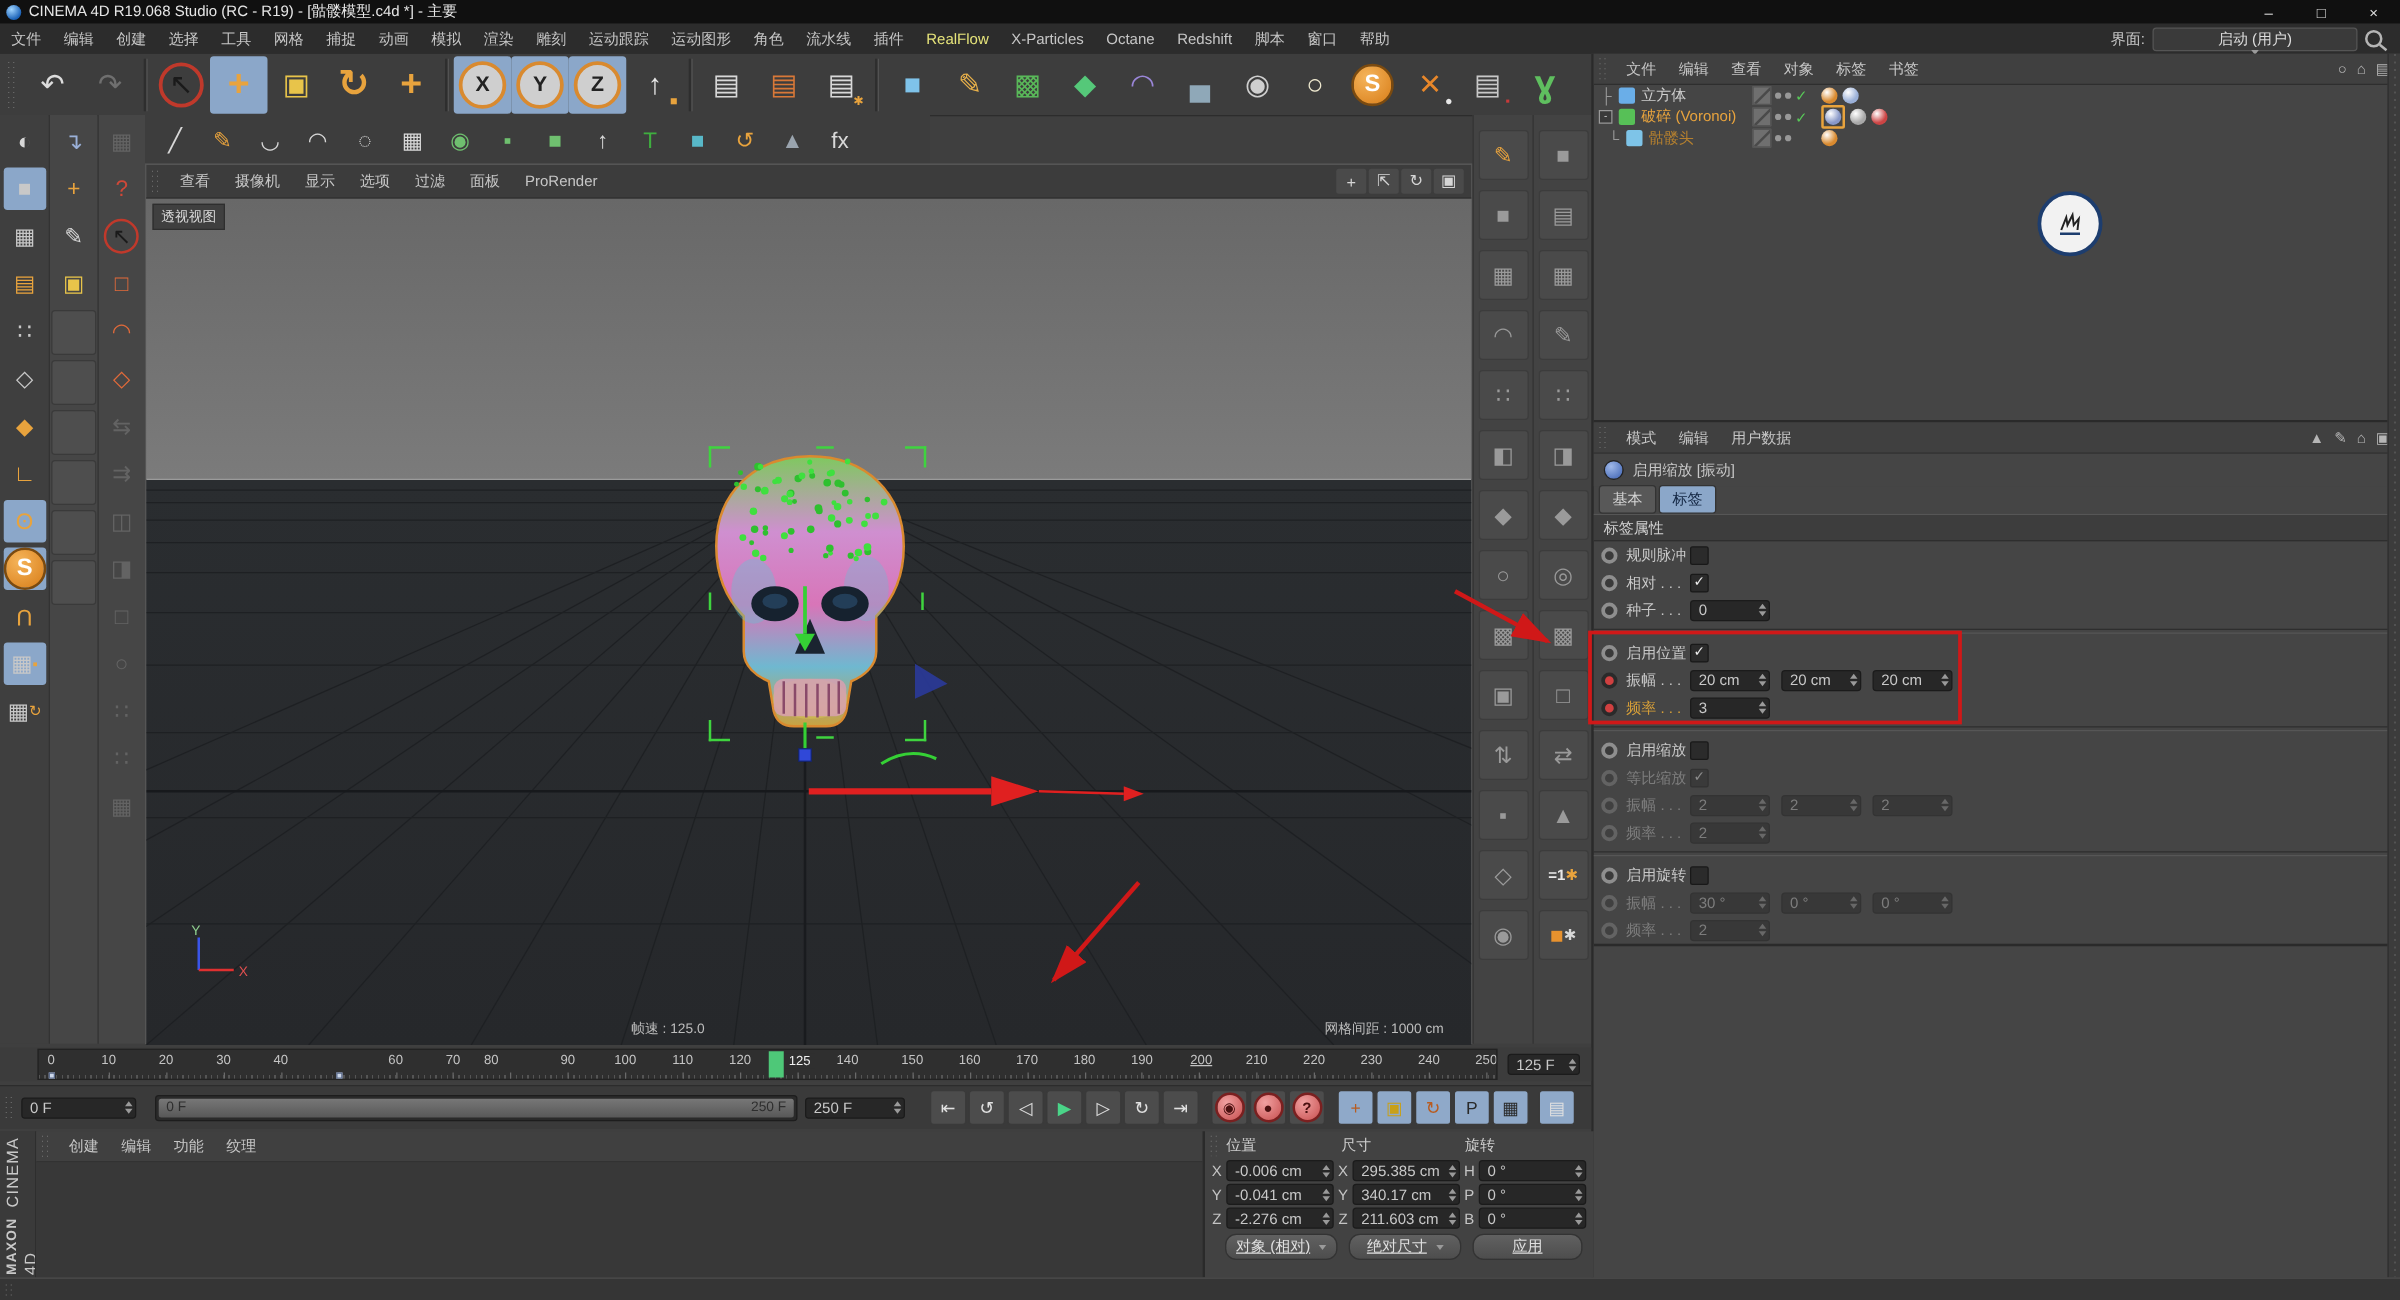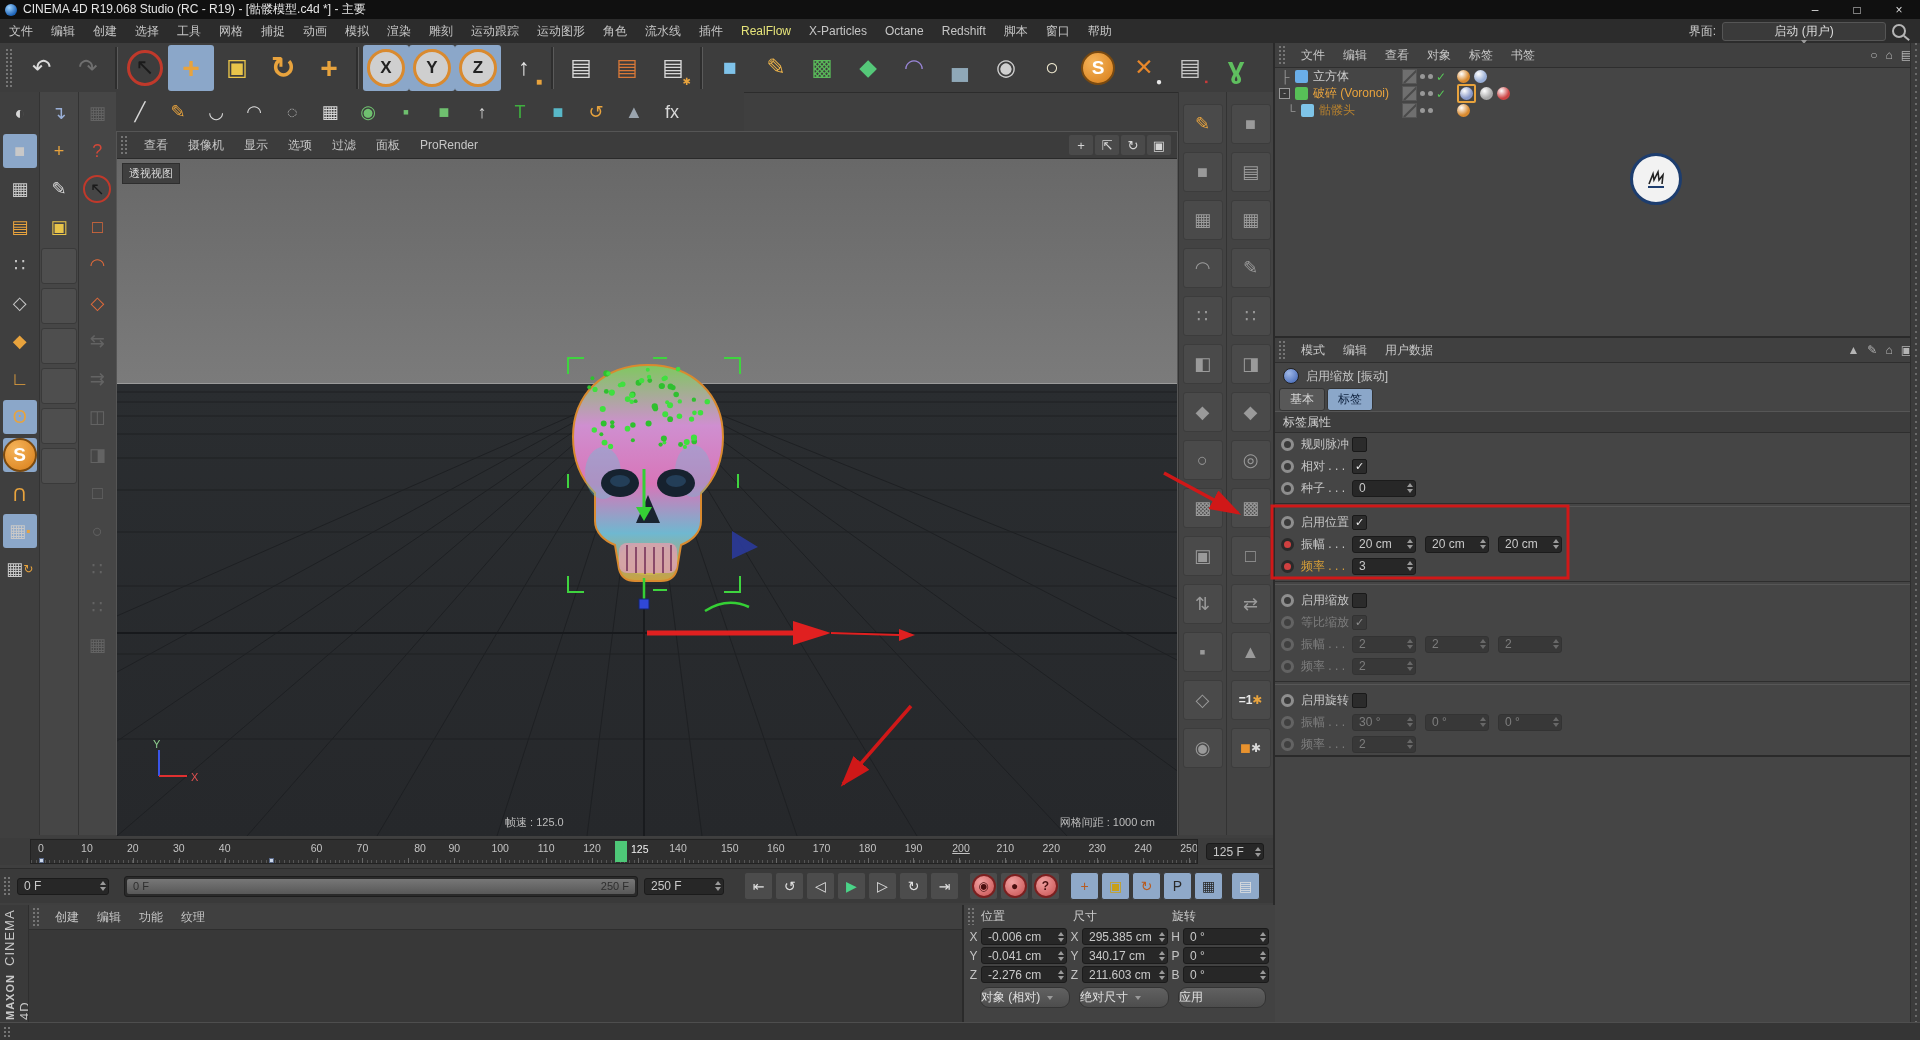--- a/index.html
+++ b/index.html
@@ -125,21 +125,21 @@
   #maxonlogo{position:absolute;bottom:2px;left:2px;writing-mode:vertical-rl;transform:rotate(180deg);color:#c8c8c8;letter-spacing:1px;}
   #matman{left:28px;top:905px;width:934px;height:117px;background:#3c3c3c;border-left:1px solid #2e2e2e;}
   #matarea{height:92px;background:#383838;}
   #coords{left:962px;top:905px;width:311px;height:117px;background:#424242;border-left:2px solid #2a2a2a;}
   #coords .hdr{display:flex;height:22px;align-items:center;}
   #coords .hdr span{color:#cdcdcd;}
   .crow{display:flex;align-items:center;height:19px;padding-left:4px;}
   .caxis{width:11px;text-align:center;color:#c4c4c4;margin-right:2px;flex:none;}
   .cfield{width:86px;margin-right:2px;}
   #coords-foot{display:flex;gap:9px;padding:3px 0 0 16px;}
-  .ddbtn{width:88px;height:19px;background:linear-gradient(#616161,#4d4d4d);border:1px solid #333;border-radius:9px;display:flex;align-items:center;gap:7px;color:#e0e0e0;}
+  .ddbtn{width:88px;height:19px;background:linear-gradient(#616161,#4d4d4d);border:1px solid #333;border-radius:9px;display:flex;align-items:center;justify-content:center;gap:7px;color:#e0e0e0;text-decoration:underline;}
   #statusbar{left:0;top:1022px;width:1920px;height:18px;background:#353535;border-top:1px solid #4e4e4e;display:flex;align-items:center;}
   #panelbottom{height:275px;background:#454545;border-top:2px solid #2a2a2a;}
   #edgestrip{left:1910px;top:43px;width:10px;height:979px;background:#3c3c3c;border-left:1px solid #2e2e2e;background-image:radial-gradient(#6a6a6a 25%,transparent 26%);background-size:4px 6px;background-position:3px 10px;background-repeat:repeat-y;}
   #annot{left:0;top:0;width:1920px;height:1040px;pointer-events:none;z-index:60;}
 </style>
 </head>
 <body>
 
 <div id="app">
 
@@ -1003,21 +1003,21 @@
         <span class="tick-label" style="left: 147.76px;">30</span>
         <span class="tick-mark" style="left: 147.76px;"></span>
         <span class="tick-label" style="left: 193.68px;">40</span>
         <span class="tick-mark" style="left: 193.68px;"></span>
         <span class="tick-label" style="left: 239.6px; margin-top: 44px;">50</span>
         <span class="tick-mark" style="left: 239.6px;"></span>
         <span class="tick-label" style="left: 285.52px;">60</span>
         <span class="tick-mark" style="left: 285.52px;"></span>
         <span class="tick-label" style="left: 331.44px;">70</span>
         <span class="tick-mark" style="left: 331.44px;"></span>
-        <span class="tick-label" style="left: 389px;">80</span>
+        <span class="tick-label" style="left: 362px;">80</span>
         <span class="tick-mark" style="left: 377.36px;"></span>
         <span class="tick-label" style="left: 423.28px;">90</span>
         <span class="tick-mark" style="left: 423.28px;"></span>
         <span class="tick-label" style="left: 469.2px;">100</span>
         <span class="tick-mark" style="left: 469.2px;"></span>
         <span class="tick-label" style="left: 515.12px;">110</span>
         <span class="tick-mark" style="left: 515.12px;"></span>
         <span class="tick-label" style="left: 561.04px;">120</span>
         <span class="tick-mark" style="left: 561.04px;"></span>
         <span class="tick-label" style="left: 606.96px;">130</span>

